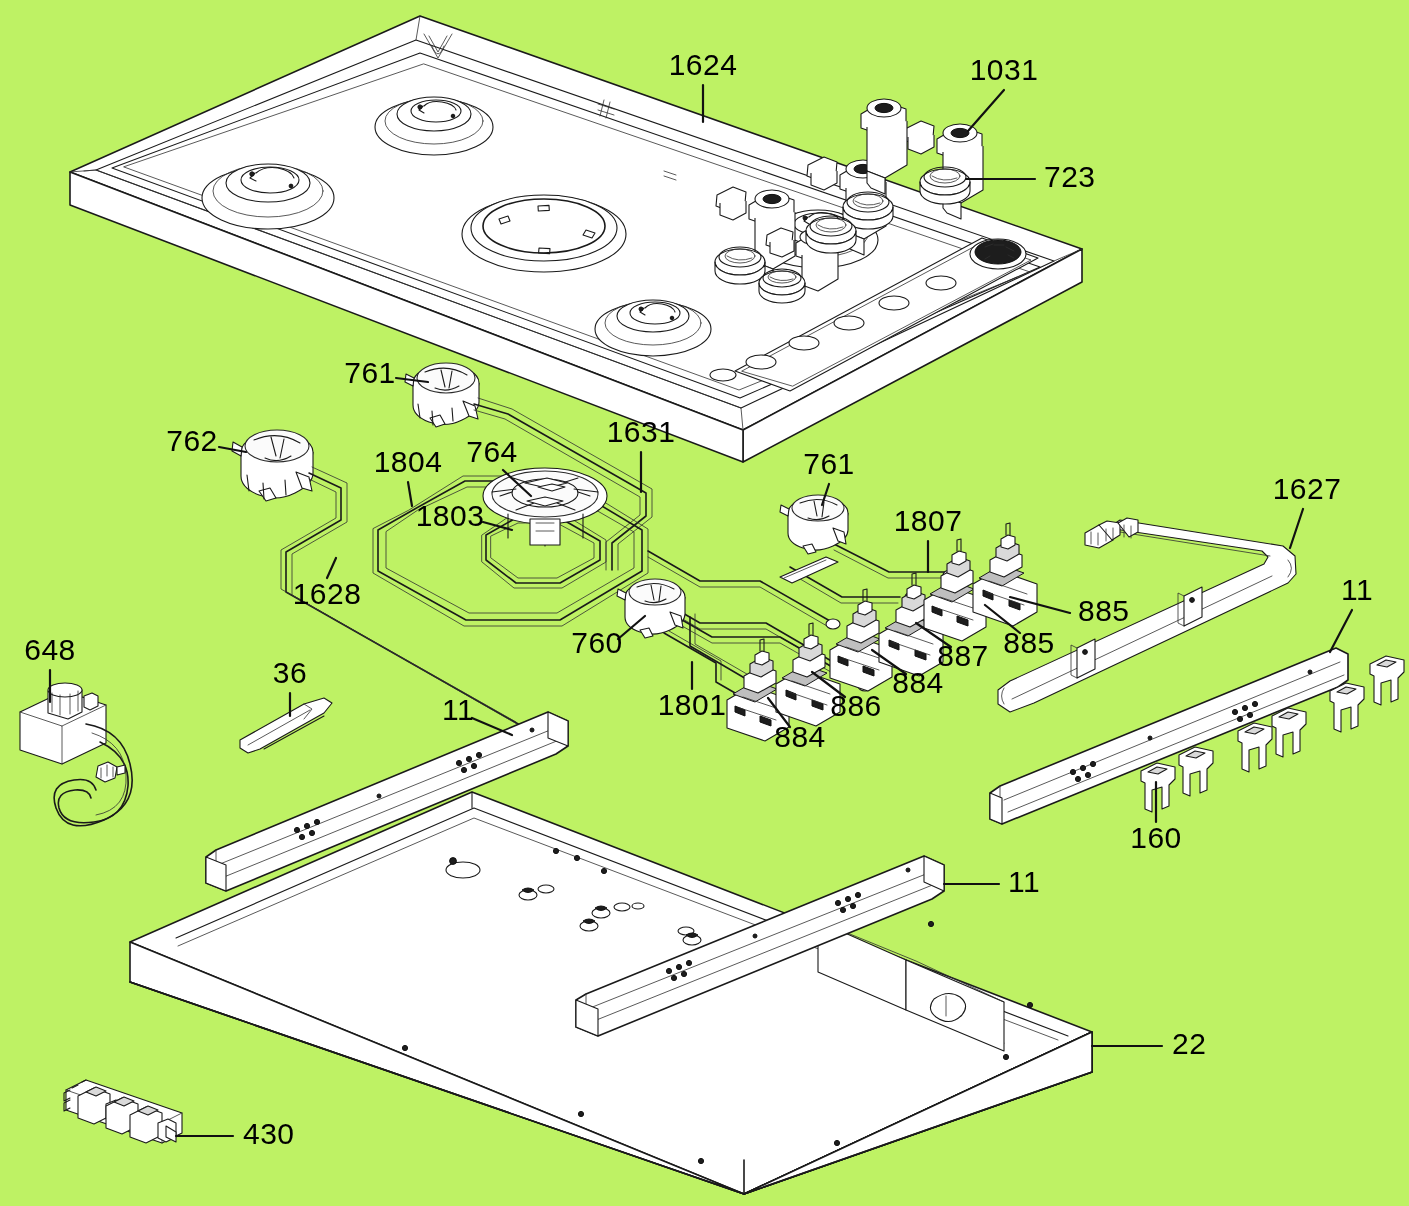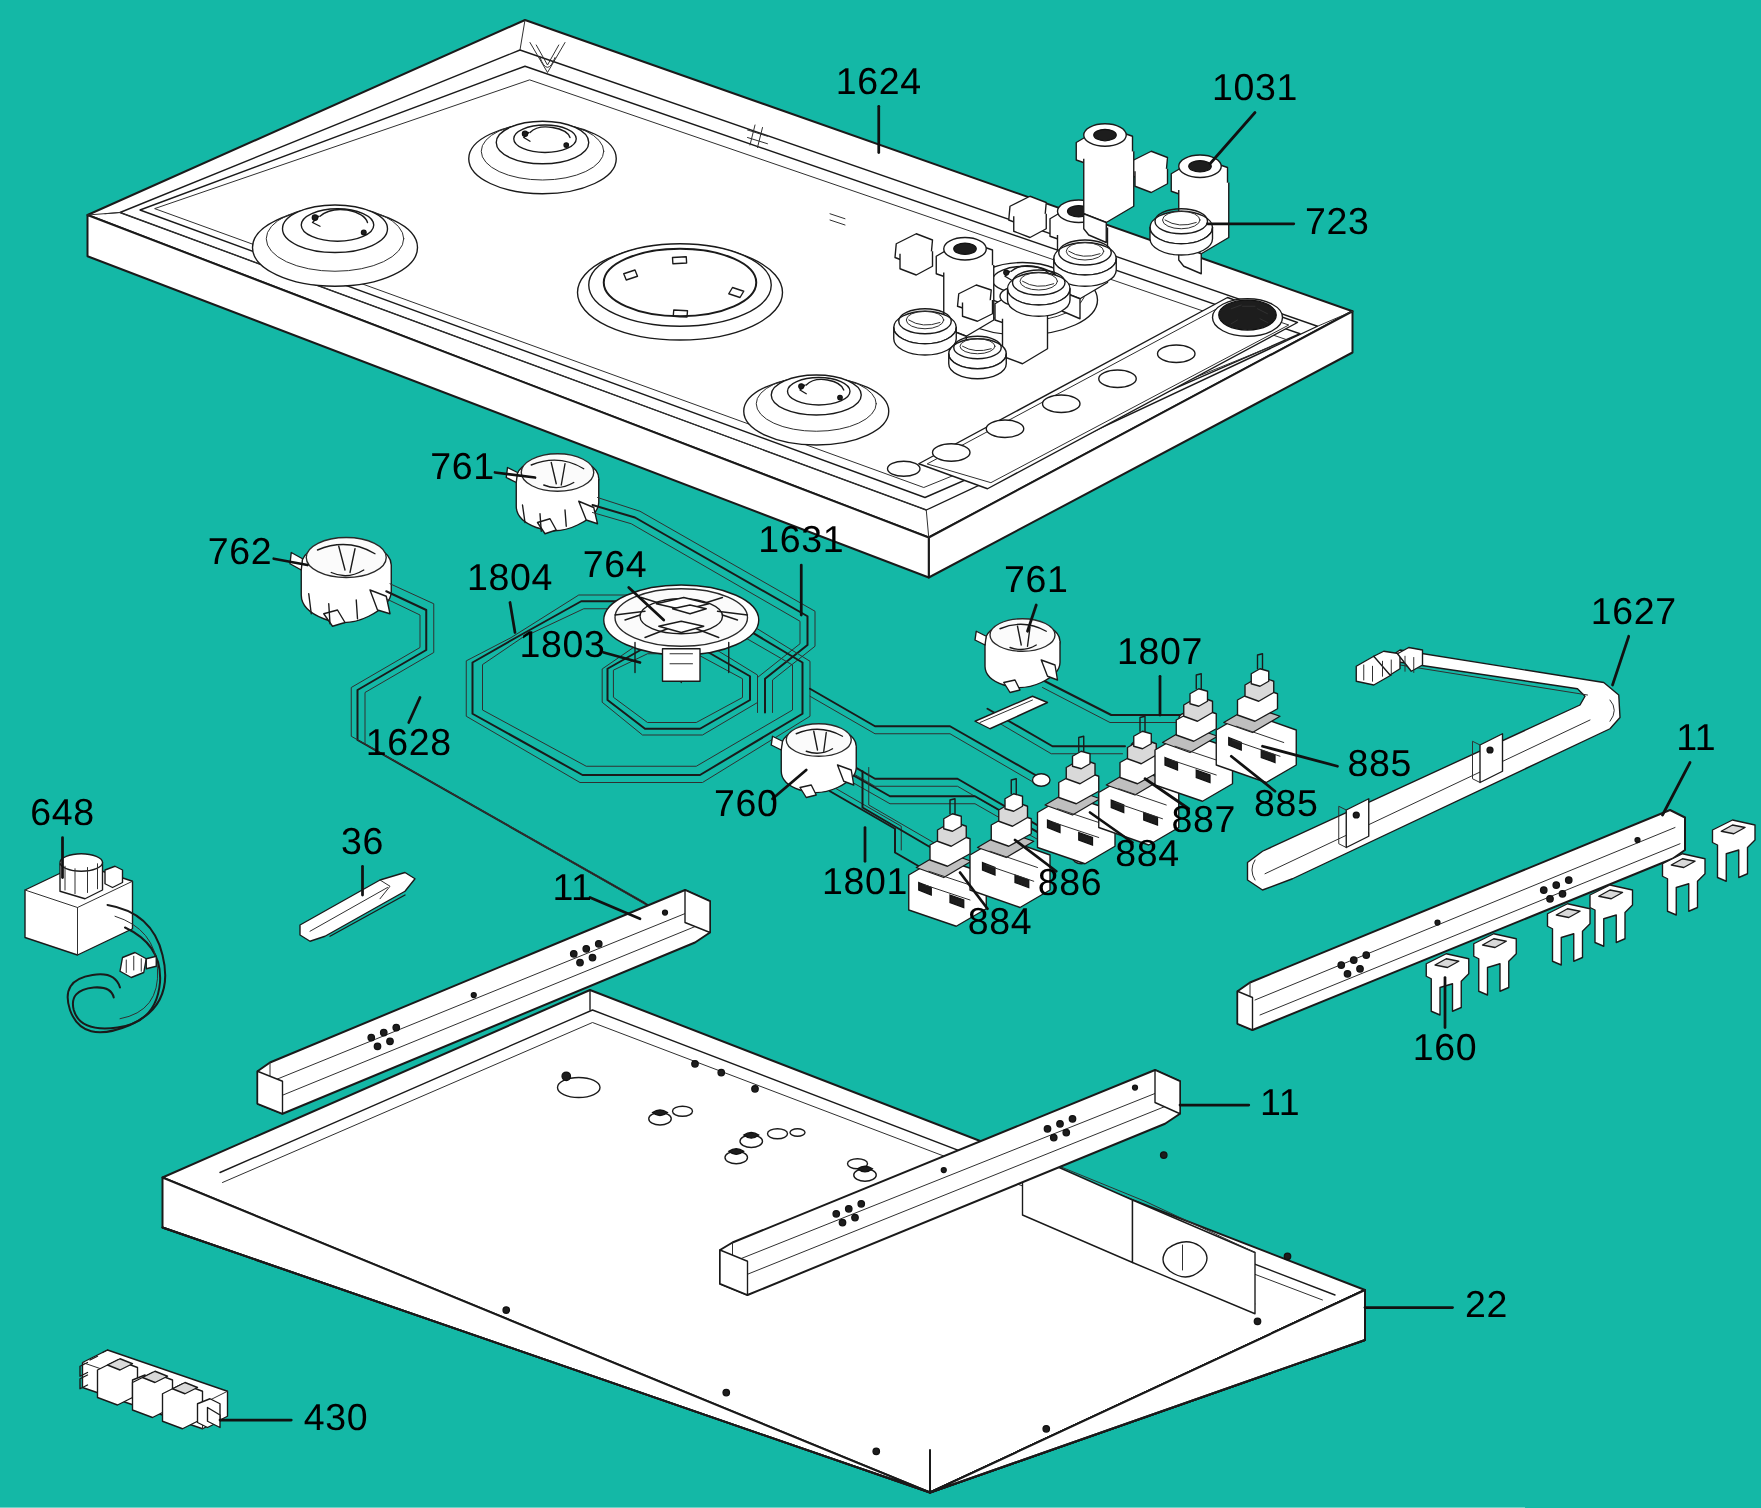--- a/index.html
+++ b/index.html
@@ -1,21 +1,21 @@
 <!DOCTYPE html>
 <html><head>
 <meta charset="utf-8">
 <title>Exploded Parts Diagram</title>
 <style>
   html,body{margin:0;padding:0;background:#ffffff;}
   body{
     font-family:"Liberation Sans", sans-serif;
     width:1409px;height:1206px;overflow:hidden;position:relative;
   }
-  #diagram-root{position:relative;width:1409px;height:1206px;background:#14b8a6;}
+  #diagram-root{position:relative;width:1409px;height:1206px;background:#bef264;}
   svg#exploded-view{display:block;position:absolute;top:0;left:0;}
   .ln{fill:none;stroke:#1a1a1a;stroke-width:1.6;stroke-linejoin:round;stroke-linecap:round;}
   .ln-thin{fill:none;stroke:#1a1a1a;stroke-width:1.1;stroke-linejoin:round;stroke-linecap:round;}
   .ln-hair{fill:none;stroke:#303030;stroke-width:0.8;stroke-linejoin:round;stroke-linecap:round;}
   .fc{fill:#ffffff;stroke:#1a1a1a;stroke-width:1.6;stroke-linejoin:round;}
   .fc-thin{fill:#ffffff;stroke:#1a1a1a;stroke-width:1.1;stroke-linejoin:round;}
   .fc-light{fill:#fbfbfb;stroke:#2a2a2a;stroke-width:1.1;stroke-linejoin:round;}
   .fc-dark{fill:#1d1d1d;stroke:#111;stroke-width:1;}
   .fc-mid{fill:#d9d9d9;stroke:#1a1a1a;stroke-width:1.1;stroke-linejoin:round;}
   .fc-grey{fill:#bfbfbf;stroke:#1a1a1a;stroke-width:1;stroke-linejoin:round;}

